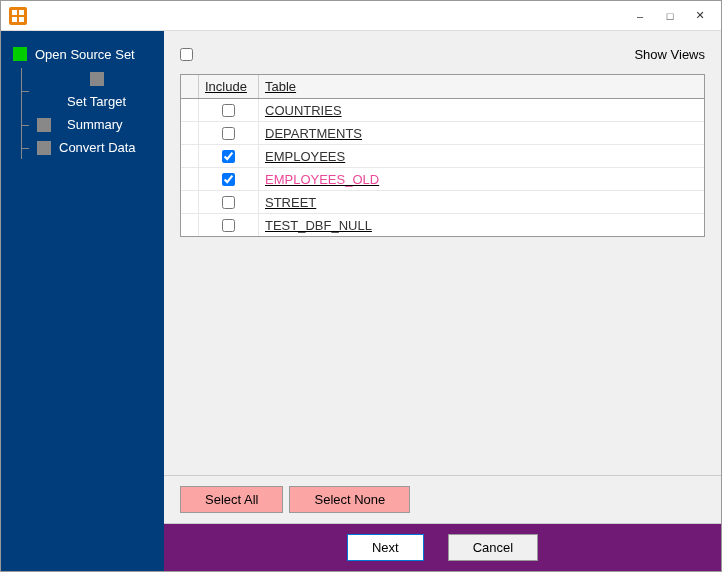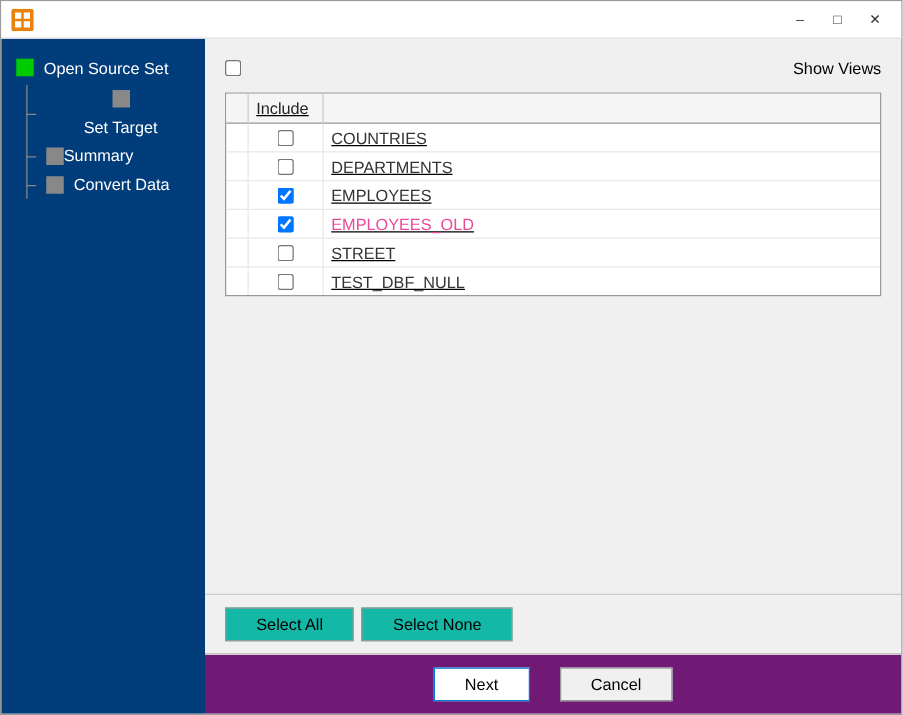--- a/index.html
+++ b/index.html
@@ -180,21 +180,21 @@
       justify-content: center;
       gap: 24px;
       border-top: 1px solid #ccc;
       background: #701a75;
       flex-shrink: 0;
     }
 
     .btn {
       padding: 5px 24px;
       border: 1px solid #999;
-      background: #14b8a6;
+      background: #fca5a5;
       cursor: pointer;
       font-size: 13px;
       min-width: 75px;
     }
 
     .btn-next {
       background: white;
       border: 1px solid #0078d7;
       color: #000;
     }
@@ -264,21 +264,21 @@
       </div>
 
       <div style="padding-left: 28px; position: relative;">
         <div style="position: absolute; left: 20px; top: 0; width: 1px; height: 100%; background: #888;"></div>
         <div style="display: flex; align-items: center; padding: 4px 8px; gap: 8px; cursor: pointer; position: relative; flex-direction: column;">
           <div style="position: absolute; left: -8px; top: 50%; width: 8px; height: 1px; background: #888;"></div>
           <span class="sidebar-icon-gray"></span>
           <span class="sidebar-label">Set Target</span>
         </div>
 
-        <div style="display: flex; align-items: center; padding: 4px 8px; gap: 0; cursor: pointer; position: relative;">
+        <div style="display: flex; align-items: center; padding: 4px 8px; gap: 16px; cursor: pointer; position: relative;">
           <div style="position: absolute; left: -8px; top: 50%; width: 8px; height: 1px; background: #888;"></div>
           <span class="sidebar-icon-gray"></span>
           <span class="sidebar-label">Summary</span>
         </div>
 
         <div style="display: flex; align-items: center; padding: 4px 8px; gap: 8px; cursor: pointer; position: relative;">
           <div style="position: absolute; left: -8px; top: 50%; width: 8px; height: 1px; background: #888;"></div>
           <span class="sidebar-icon-gray"></span>
           <span class="sidebar-label">Convert Data</span>
         </div>
@@ -291,20 +291,21 @@
         <div class="show-views-row">
           <input type="checkbox" id="showViewsCheck" style="">
           <label for="showViewsCheck">Show Views</label>
         </div>
 
         <div class="table-container">
 
           <div class="table-header">
             <div class="col-left-spacer"></div>
             <div class="col-include">Include</div>
+            <div class="col-table">Table</div>
           </div>
 
           <div class="table-row">
             <div class="row-left-spacer"></div>
             <div class="row-include">
               <input type="checkbox" style="">
             </div>
             <div class="row-table">COUNTRIES</div>
           </div>
 

